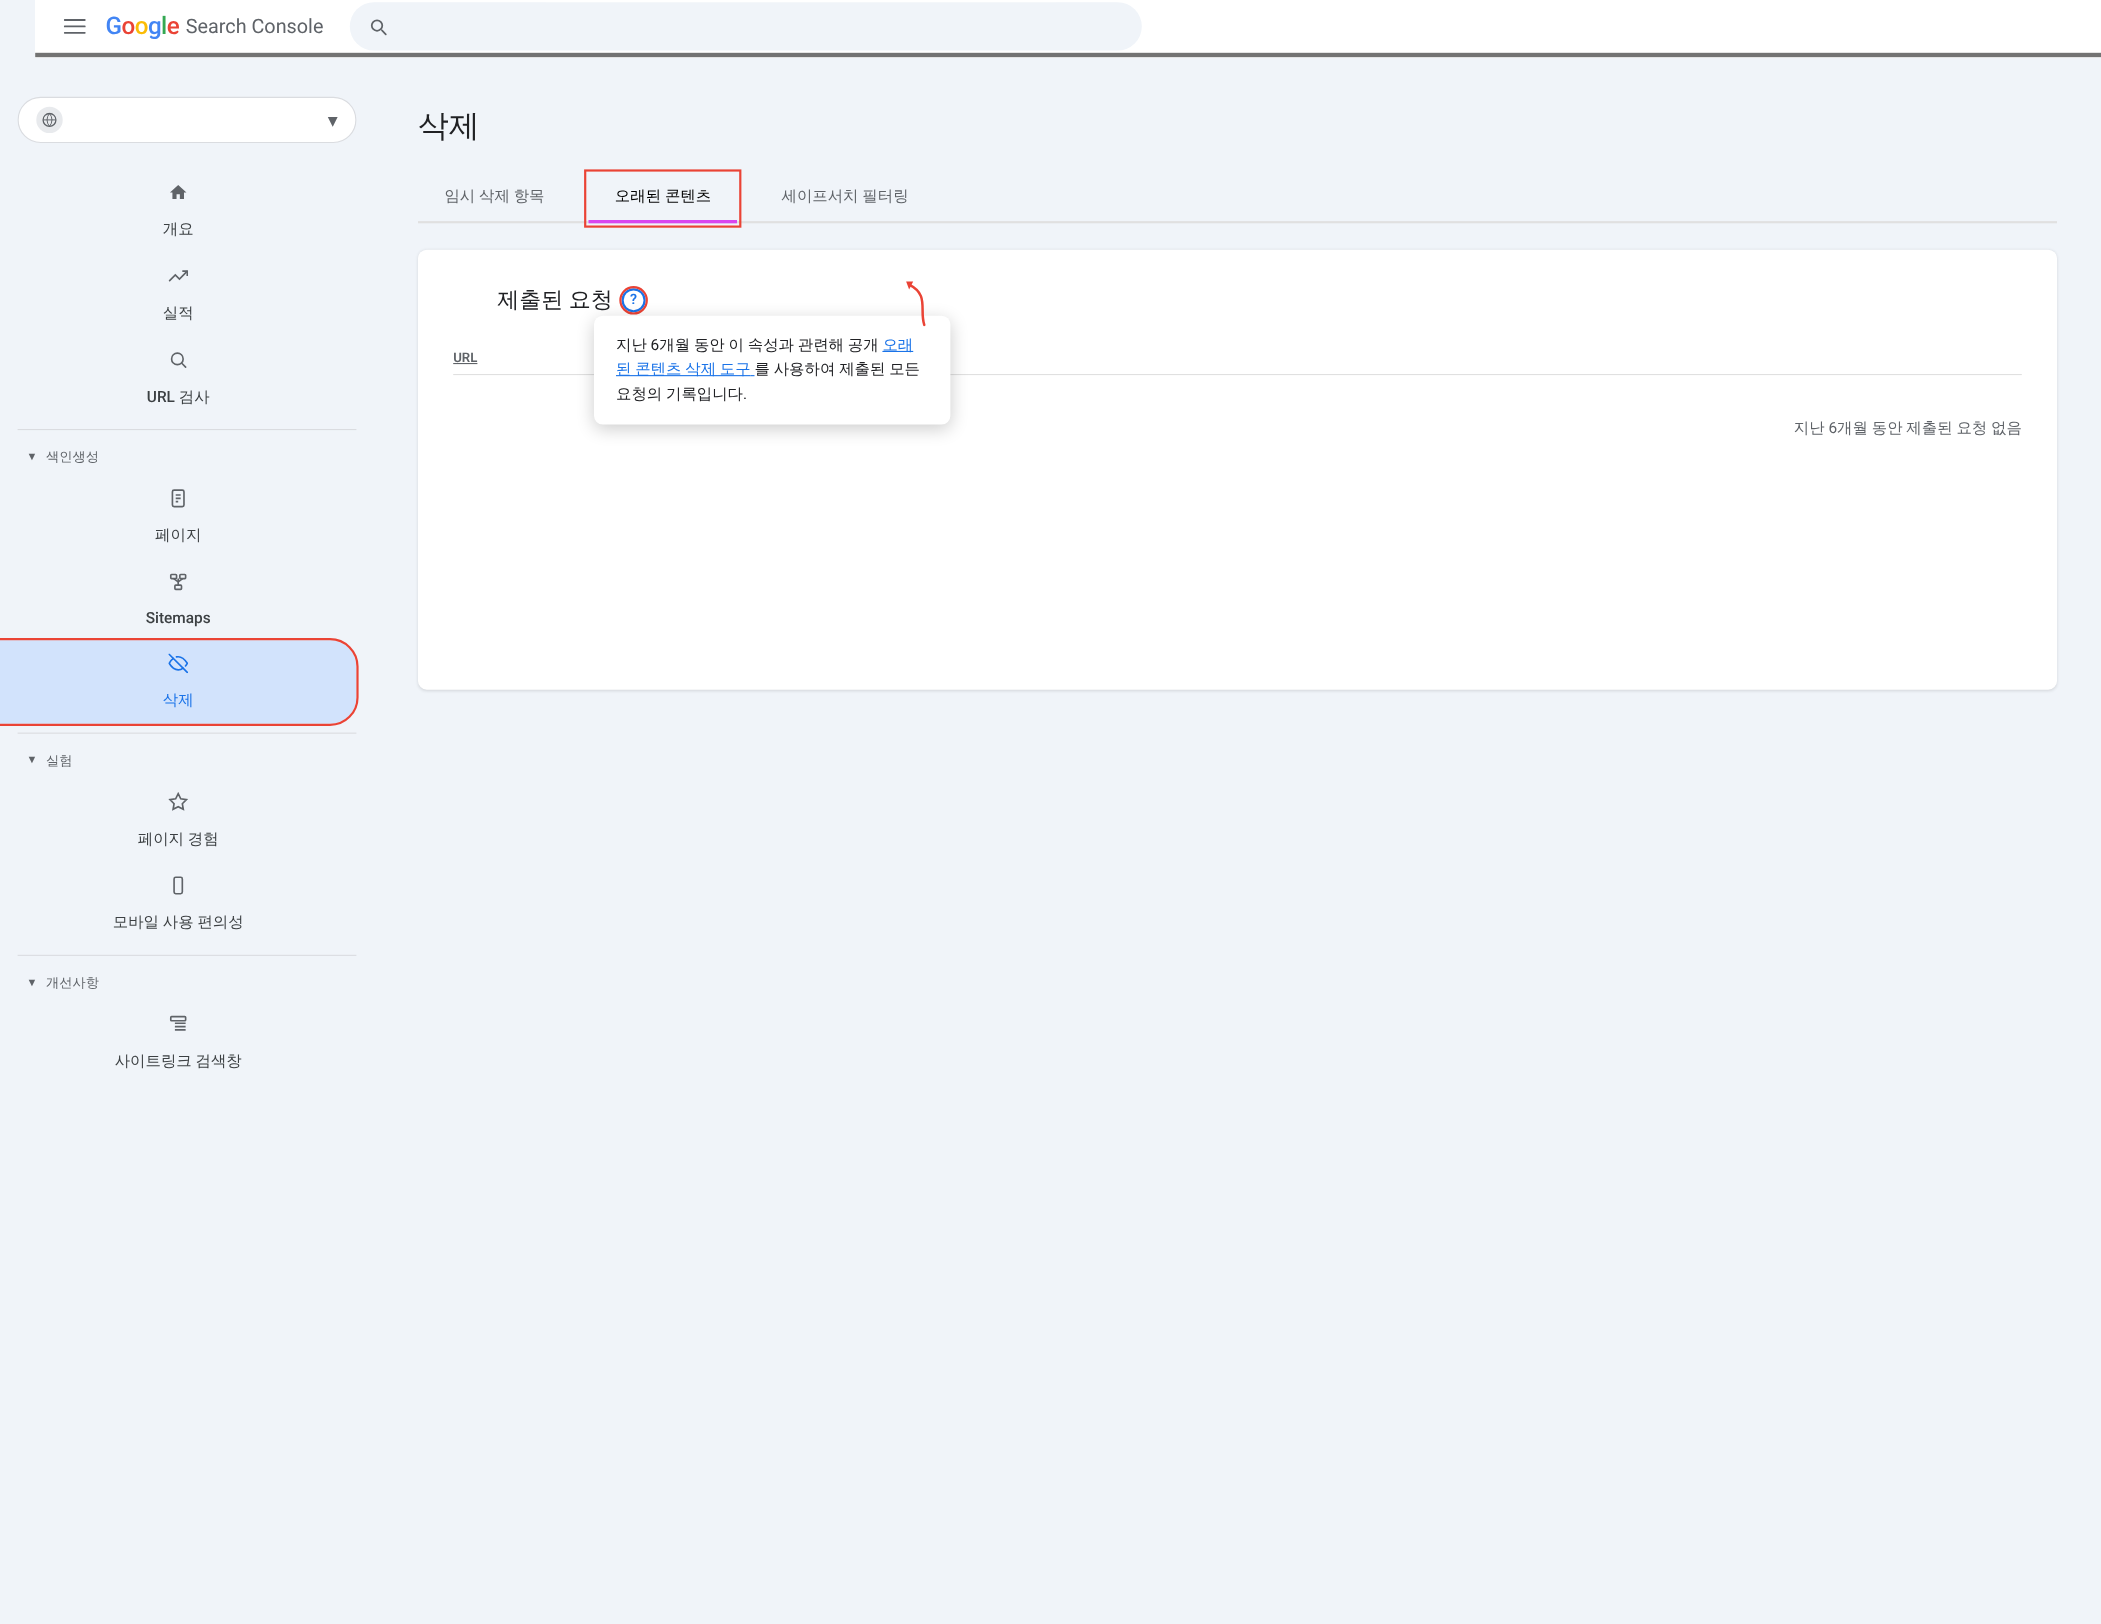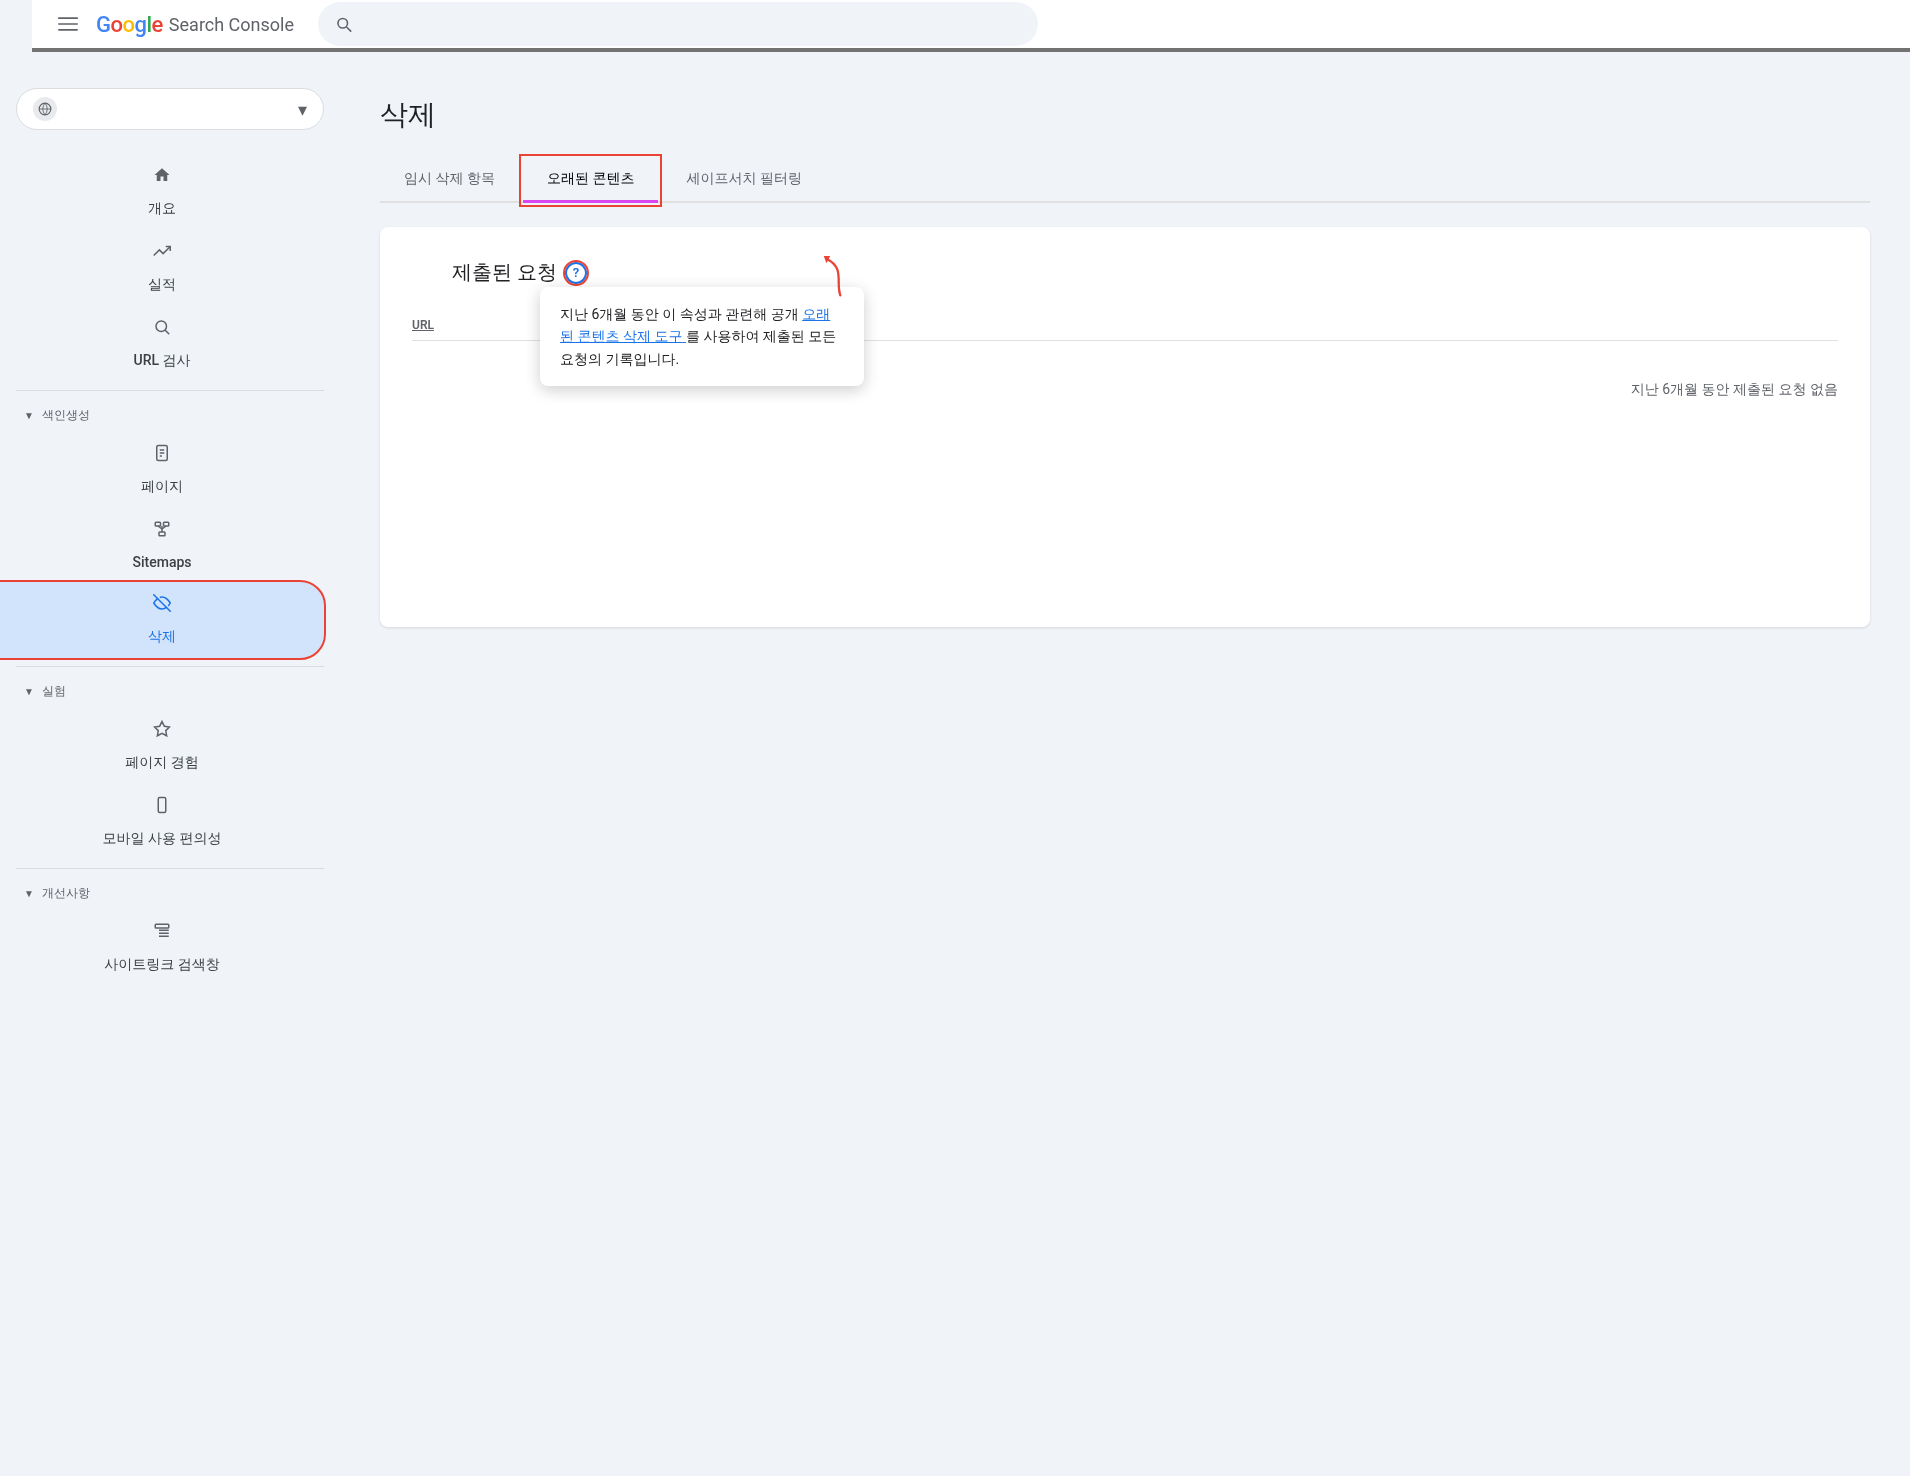--- a/index.html
+++ b/index.html
@@ -179,21 +179,21 @@
       font-weight: 400;
       color: #202124;
       margin-bottom: 24px;
     }
 
     
     .tabs {
       display: flex;
       border-bottom: 2px solid #e0e0e0;
       margin-bottom: 24px;
-      gap: 4px;
+      gap: 16px;
     }
     .tab {
       padding: 12px 24px;
       font-size: 14px;
       color: #5f6368;
       cursor: pointer;
       border-bottom: 3px solid transparent;
       margin-bottom: -2px;
       font-weight: 500;
     }

